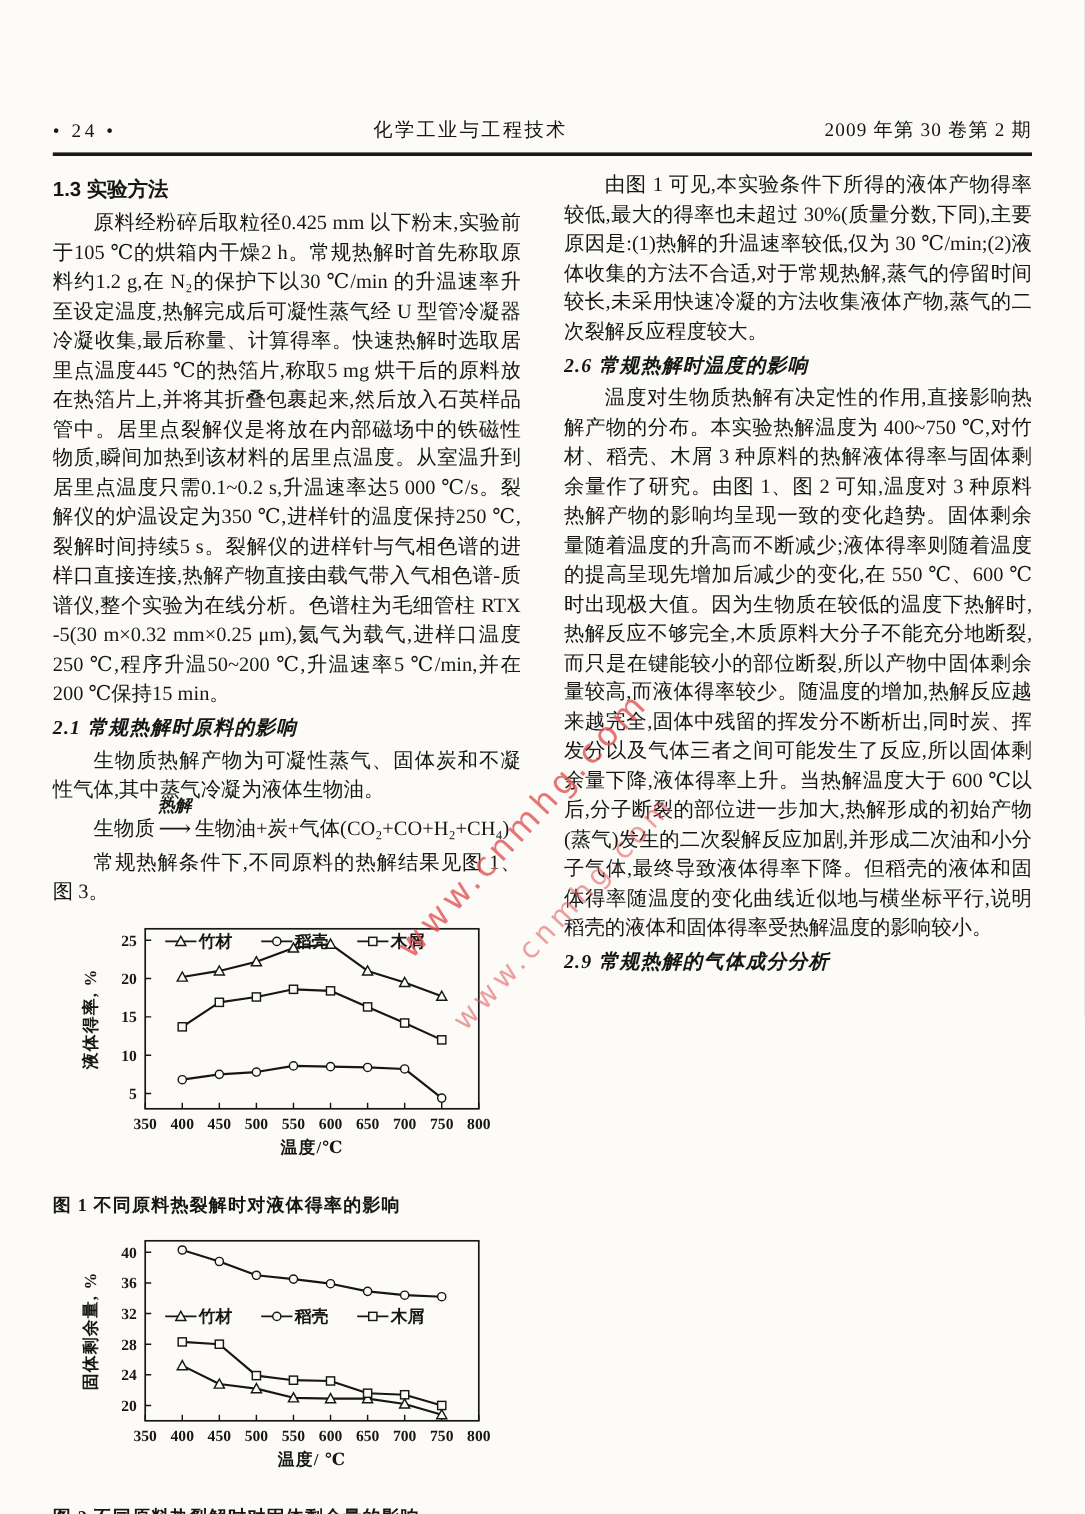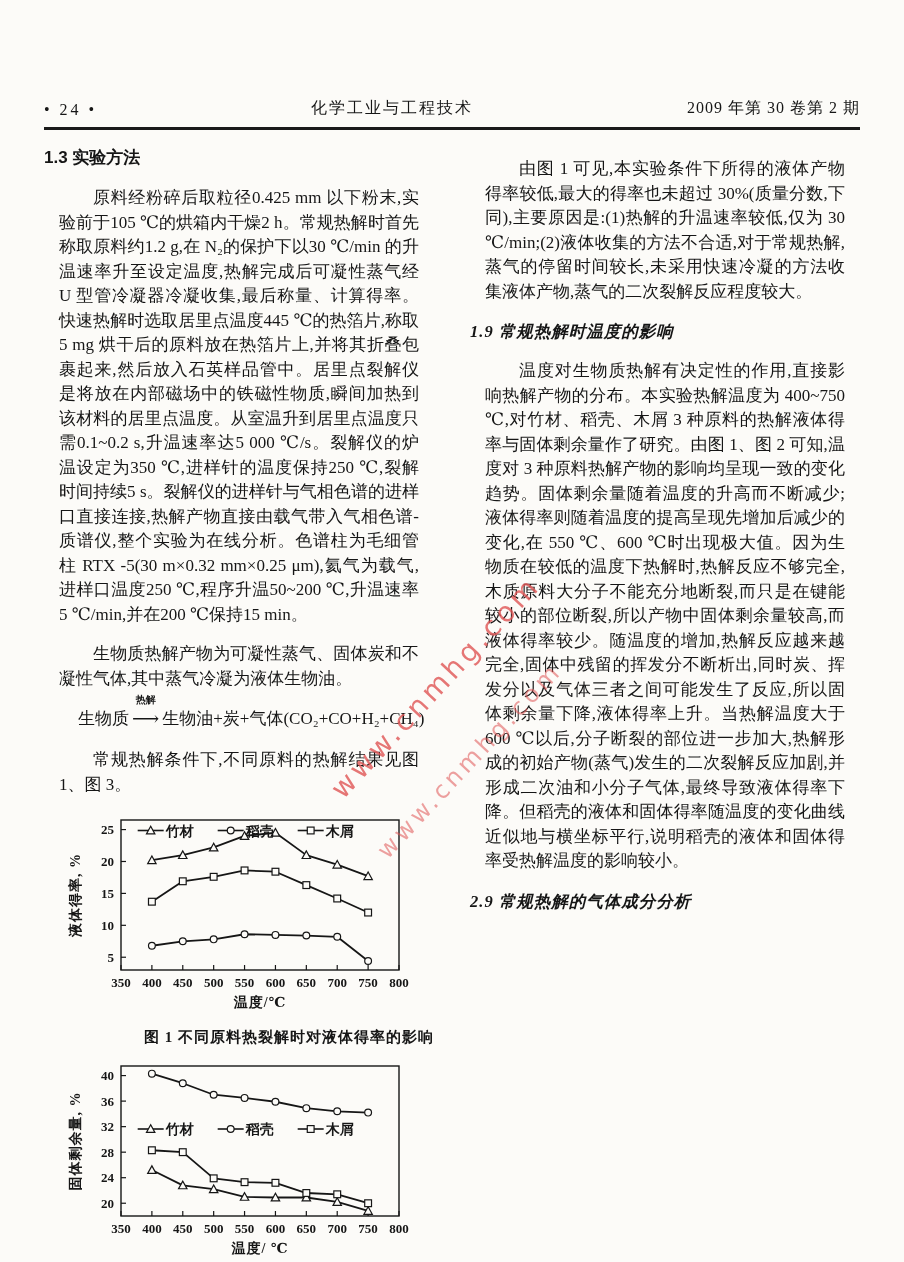--- a/index.html
+++ b/index.html
@@ -26,41 +26,41 @@
   .page-header .journal{letter-spacing:2px;}
   .page-header .issue{letter-spacing:1px;}
   
   .columns{
     position:absolute;top:142px;left:44px;right:44px;bottom:8px;
     display:flex;gap:36px;
   }
   .col{width:396px;
     font-size:17px;line-height:24.5px;text-align:justify;
   }
-  .col p{margin:15px;text-indent:2em;}
+  .col p{margin:0;text-indent:2em;}
   h3.sec{
     font-family:"Liberation Sans","DejaVu Sans",sans-serif;
     font-size:17px;font-weight:bold;margin:3px 0 3px 0;line-height:26px;
   }
   h4.subsec{
     font-size:16.5px;font-weight:bold;font-style:italic;
     margin:3px 0 3px 0;line-height:25px;letter-spacing:1px;
   }
   
   .equation{margin:7px 0 2px 0;padding-left:2em;text-indent:0;line-height:26px;}
   .rxn{position:relative;display:inline-block;margin:0 3px;vertical-align:-1px;}
   .rxn-label{position:absolute;top:-12px;left:50%;transform:translateX(-50%);
-    font-size:10px;font-weight:bold;white-space:nowrap;line-height:11px;}
+    font-size:14px;font-weight:bold;white-space:nowrap;line-height:11px;font-style:italic;}
   .rxn-arrow{font-size:19px;}
   
   .figure{margin:10px 0 2px 0;}
   .figure svg{display:block;margin:0 auto;}
   .fig-caption{
-    font-size:15px;font-weight:bold;text-align:right;
-    text-indent:0;line-height:22px;margin-top:4px;letter-spacing:1px;
+    font-size:15px;font-weight:bold;text-align:left;
+    text-indent:0;line-height:22px;margin-top:18px;letter-spacing:1px;
   }
   svg text.tick{font:bold 13px "Liberation Serif","DejaVu Serif",serif;fill:#161616;}
   svg text.axlabel{font:bold 14px "Liberation Serif","DejaVu Serif",serif;fill:#161616;letter-spacing:1px;}
   svg text.legend{font:bold 14px "Liberation Serif","DejaVu Serif",serif;fill:#161616;}
   
   .watermark-layer{position:absolute;inset:0;pointer-events:none;z-index:5;}
   .wm{
     position:absolute;
     font-family:"DejaVu Sans",sans-serif;
     font-size:28px;letter-spacing:4px;
@@ -83,20 +83,21 @@
     <span class="pg">• 24 •</span>
     <span class="journal">化学工业与工程技术</span>
     <span class="issue">2009 年第 30 卷第 2 期</span>
   </div>
 
   <div class="columns">
 
     <div class="col">
       <h3 class="sec">1.3  实验方法</h3>
       <p>原料经粉碎后取粒径0.425 mm 以下粉末,实验前于105 ℃的烘箱内干燥2 h。常规热解时首先称取原料约1.2 g,在 N₂的保护下以30 ℃/min 的升温速率升至设定温度,热解完成后可凝性蒸气经 U 型管冷凝器冷凝收集,最后称量、计算得率。快速热解时选取居里点温度445 ℃的热箔片,称取5 mg 烘干后的原料放在热箔片上,并将其折叠包裹起来,然后放入石英样品管中。居里点裂解仪是将放在内部磁场中的铁磁性物质,瞬间加热到该材料的居里点温度。从室温升到居里点温度只需0.1~0.2 s,升温速率达5 000 ℃/s。裂解仪的炉温设定为350 ℃,进样针的温度保持250 ℃,裂解时间持续5 s。裂解仪的进样针与气相色谱的进样口直接连接,热解产物直接由载气带入气相色谱-质谱仪,整个实验为在线分析。色谱柱为毛细管柱 RTX -5(30 m×0.32 mm×0.25 μm),氦气为载气,进样口温度250 ℃,程序升温50~200 ℃,升温速率5 ℃/min,并在200 ℃保持15 min。</p>
+      <h4 class="subsec">2.1  常规热解时原料的影响</h4>
       <p>生物质热解产物为可凝性蒸气、固体炭和不凝性气体,其中蒸气冷凝为液体生物油。</p>
       <div class="equation">
         <span>生物质</span><span class="rxn"><span class="rxn-label">热解</span><span class="rxn-arrow">⟶</span></span><span>生物油+炭+气体(CO₂+CO+H₂+CH₄)</span>
       </div>
       <p>常规热解条件下,不同原料的热解结果见图 1、图 3。</p>
 
       <div class="figure">
         <svg id="fig1" width="348" height="210">
             <rect x="56" y="8" width="278" height="150" fill="none" stroke="#161616" stroke-width="1.4"></rect>
             <line x1="56" y1="145.2340425531915" x2="61" y2="145.2340425531915" stroke="#161616" stroke-width="1.2"></line>
@@ -244,19 +245,19 @@
             <line x1="232.68" y1="71" x2="258.68" y2="71" stroke="#161616" stroke-width="1.6"></line>
             <rect x="242.28" y="67.6" width="6.8" height="6.8" fill="#fcfbf8" stroke="#161616" stroke-width="1.2"></rect>
             <text x="260.68" y="76" class="legend">木屑</text>
           </svg>
         <div class="fig-caption">图 2  不同原料热裂解时对固体剩余量的影响</div>
       </div>
     </div>
 
     <div class="col">
       <p>由图 1 可见,本实验条件下所得的液体产物得率较低,最大的得率也未超过 30%(质量分数,下同),主要原因是:(1)热解的升温速率较低,仅为 30 ℃/min;(2)液体收集的方法不合适,对于常规热解,蒸气的停留时间较长,未采用快速冷凝的方法收集液体产物,蒸气的二次裂解反应程度较大。</p>
-      <h4 class="subsec">1.9  常规热解时温度的影响</h4>
+      <h4 class="subsec">2.6  常规热解时温度的影响</h4>
       <p>温度对生物质热解有决定性的作用,直接影响热解产物的分布。本实验热解温度为 400~750 ℃,对竹材、稻壳、木屑 3 种原料的热解液体得率与固体剩余量作了研究。由图 1、图 2 可知,温度对 3 种原料热解产物的影响均呈现一致的变化趋势。固体剩余量随着温度的升高而不断减少;液体得率则随着温度的提高呈现先增加后减少的变化,在 550 ℃、600 ℃时出现极大值。因为生物质在较低的温度下热解时,热解反应不够完全,木质原料大分子不能充分地断裂,而只是在键能较小的部位断裂,所以产物中固体剩余量较高,而液体得率较少。随温度的增加,热解反应越来越完全,固体中残留的挥发分不断析出,同时炭、挥发分以及气体三者之间可能发生了反应,所以固体剩余量下降,液体得率上升。当热解温度大于 600 ℃以后,分子断裂的部位进一步加大,热解形成的初始产物(蒸气)发生的二次裂解反应加剧,并形成二次油和小分子气体,最终导致液体得率下降。但稻壳的液体和固体得率随温度的变化曲线近似地与横坐标平行,说明稻壳的液体和固体得率受热解温度的影响较小。</p>
       <h4 class="subsec">2.9  常规热解的气体成分分析</h4>
     </div>
 
   </div>
 </div>
 
 </body></html>

